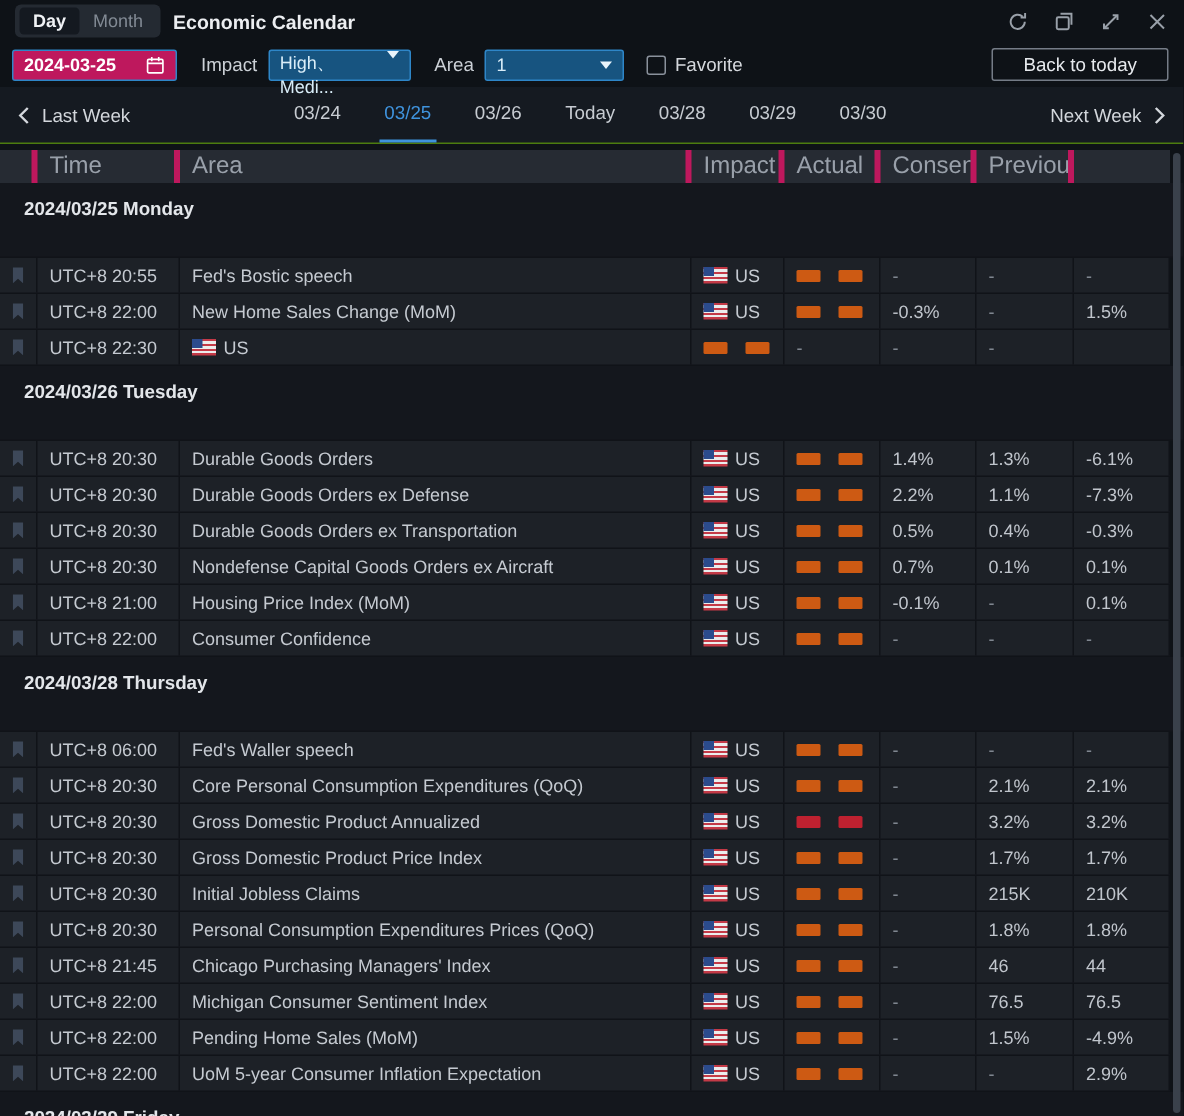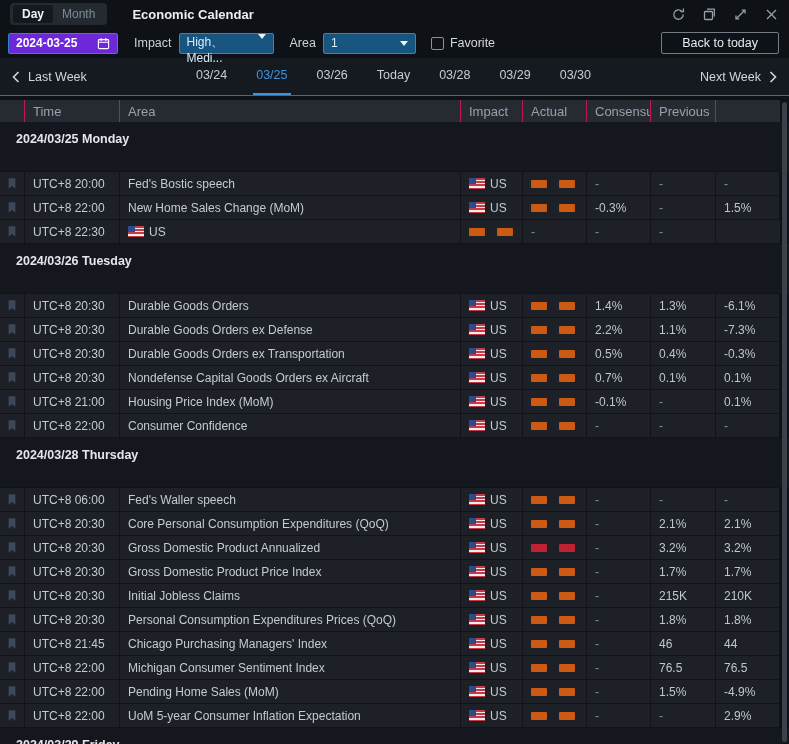--- a/index.html
+++ b/index.html
@@ -14,30 +14,30 @@
   html,body{width:789px;height:744px;overflow:hidden}
   body{
     background:#0e1217;
     font-family:"Liberation Sans","DejaVu Sans",sans-serif;
     color:var(--txt);
     font-size:12px;
     -webkit-font-smoothing:antialiased;
   }
   
   .titlebar{height:28px;display:flex;align-items:center;padding:0 10px;background:#0e1217}
-  .seg{display:flex;align-items:center;background:#242a32;border-radius:4px;padding:2px 3px;margin-right:25px}
+  .seg{display:flex;align-items:center;background:#242a32;border-radius:4px;padding:2px 3px;margin-right:8px}
   .seg-item{padding:2px 9px;font-size:12px;color:#828a94;border-radius:3px;cursor:pointer}
   .seg-item.active{color:#f0f2f5;font-weight:bold;background:#141920}
   .win-title{font-size:13px;font-weight:bold;color:#eceef1}
   .win-icons{margin-left:auto;display:flex;align-items:center;gap:15px}
   .win-icons span{display:flex;align-items:center;justify-content:center;width:16px;height:16px;cursor:pointer}
   .win-icons svg{stroke:#99a0a9;fill:none;stroke-width:1.3}
   
   .filterbar{height:30px;display:flex;align-items:center;padding:0 8px;background:#0e1217}
-  .date-field{width:110px;height:21px;background:#6d28d9;border:1px solid #2e86c8;border-radius:2px;
+  .date-field{width:110px;height:21px;background:#be185d;border:1px solid #2e86c8;border-radius:2px;
     display:flex;align-items:center;justify-content:space-between;padding:0 7px;cursor:pointer}
   .date-field .dval{color:#fff;font-weight:600;font-size:12px}
   .flabel{color:#ccd1d7;font-size:12.5px;margin:0 7px 0 16px}
   .dd{height:21px;background:#175480;border:1px solid #2e86c8;border-radius:2px;display:flex;align-items:center;
     justify-content:space-between;padding:0 7px;cursor:pointer;color:#d9edf8;font-size:12px}
   .dd.impact{width:95px}
   .dd.area{width:93px}
   .caret{width:0;height:0;border-left:4px solid transparent;border-right:4px solid transparent;border-top:5px solid #e9f4fb;margin-left:6px}
   .checkbox{width:13px;height:13px;border:1px solid #8a919c;border-radius:2px;margin:0 6px 0 15px;cursor:pointer;background:transparent}
   .fav-label{color:#d5d8dd;font-size:12.5px}
@@ -47,21 +47,21 @@
   .weeknav{height:38px;background:#151a21;border-bottom:1px solid #4d7c0f;display:flex;align-items:center;padding:0 12px}
   .nav-side{display:flex;align-items:center;gap:8px;color:#d3d7dc;font-size:12.5px;cursor:pointer;white-space:nowrap}
   .nav-side svg{stroke:#d3d7dc;fill:none;stroke-width:1.6}
   .day-tabs{flex:1;display:flex;justify-content:center;gap:23px}
   .day-tab{height:37px;line-height:35px;padding:0 3px;color:#c7ccd2;font-size:12.5px;cursor:pointer;border-bottom:2px solid transparent}
   .day-tab.active{color:var(--accent);border-bottom-color:var(--accent)}
   
   .table-wrap{position:relative;margin-top:4px}
   .grid{display:grid;grid-template-columns:25px 95px 341px 62px 64px 64px 65px 64px;width:780px}
   .thead{background:#262b33;height:22px}
-  .thead .cell{color:#99a0aa;font-size:13px;border-right:1px solid #be185d}
+  .thead .cell{color:#99a0aa;font-size:16px;border-right:4px solid #be185d}
   .cell{display:flex;align-items:center;padding-left:8px;overflow:hidden;white-space:nowrap}
   .cell.c-mark{padding-left:0;justify-content:center}
   .section-header{height:50px;line-height:34px;background:#14171d;border-bottom:1px solid var(--line);
     padding-left:16px;color:#e3e6ea;font-weight:bold;font-size:12.5px}
   .row{background:var(--row-bg);height:24px;border-bottom:1px solid var(--line);cursor:default}
   .row .cell{border-right:1px solid var(--line);height:100%}
   .row .cell:last-child{border-right:1px solid var(--line)}
   .bm{display:flex;align-items:center;cursor:pointer}
   .flag{width:16px;height:11px;position:relative;flex:none;margin-right:5px;
     background:repeating-linear-gradient(180deg,#c43a47 0 1.6px,#ececec 1.6px 3.2px)}
@@ -172,21 +172,21 @@
         <div class="cell">Previous</div>
       </div>
     <div class="tbody">
         <div class="section-header">2024/03/25 Monday</div>
         <div class="row grid">
           <div class="cell c-mark bm">
             <svg width="12" height="13" viewBox="0 0 16 16">
               <path d="M3.5 1h9v14l-4.5-3.8L3.5 15z" fill="#3d4859"></path>
             </svg>
           </div>
-          <div class="cell">UTC+8 20:00</div>
+          <div class="cell">UTC+8 20:55</div>
           <div class="cell">Fed's Bostic speech</div>
           <div class="cell">
             <span class="flag"></span>
             <span>US</span>
           </div>
           <div class="cell">
             <span class="impact impact-medium">
               <span class="bar"></span>
               <span class="bar"></span>
               <span class="bar"></span>

